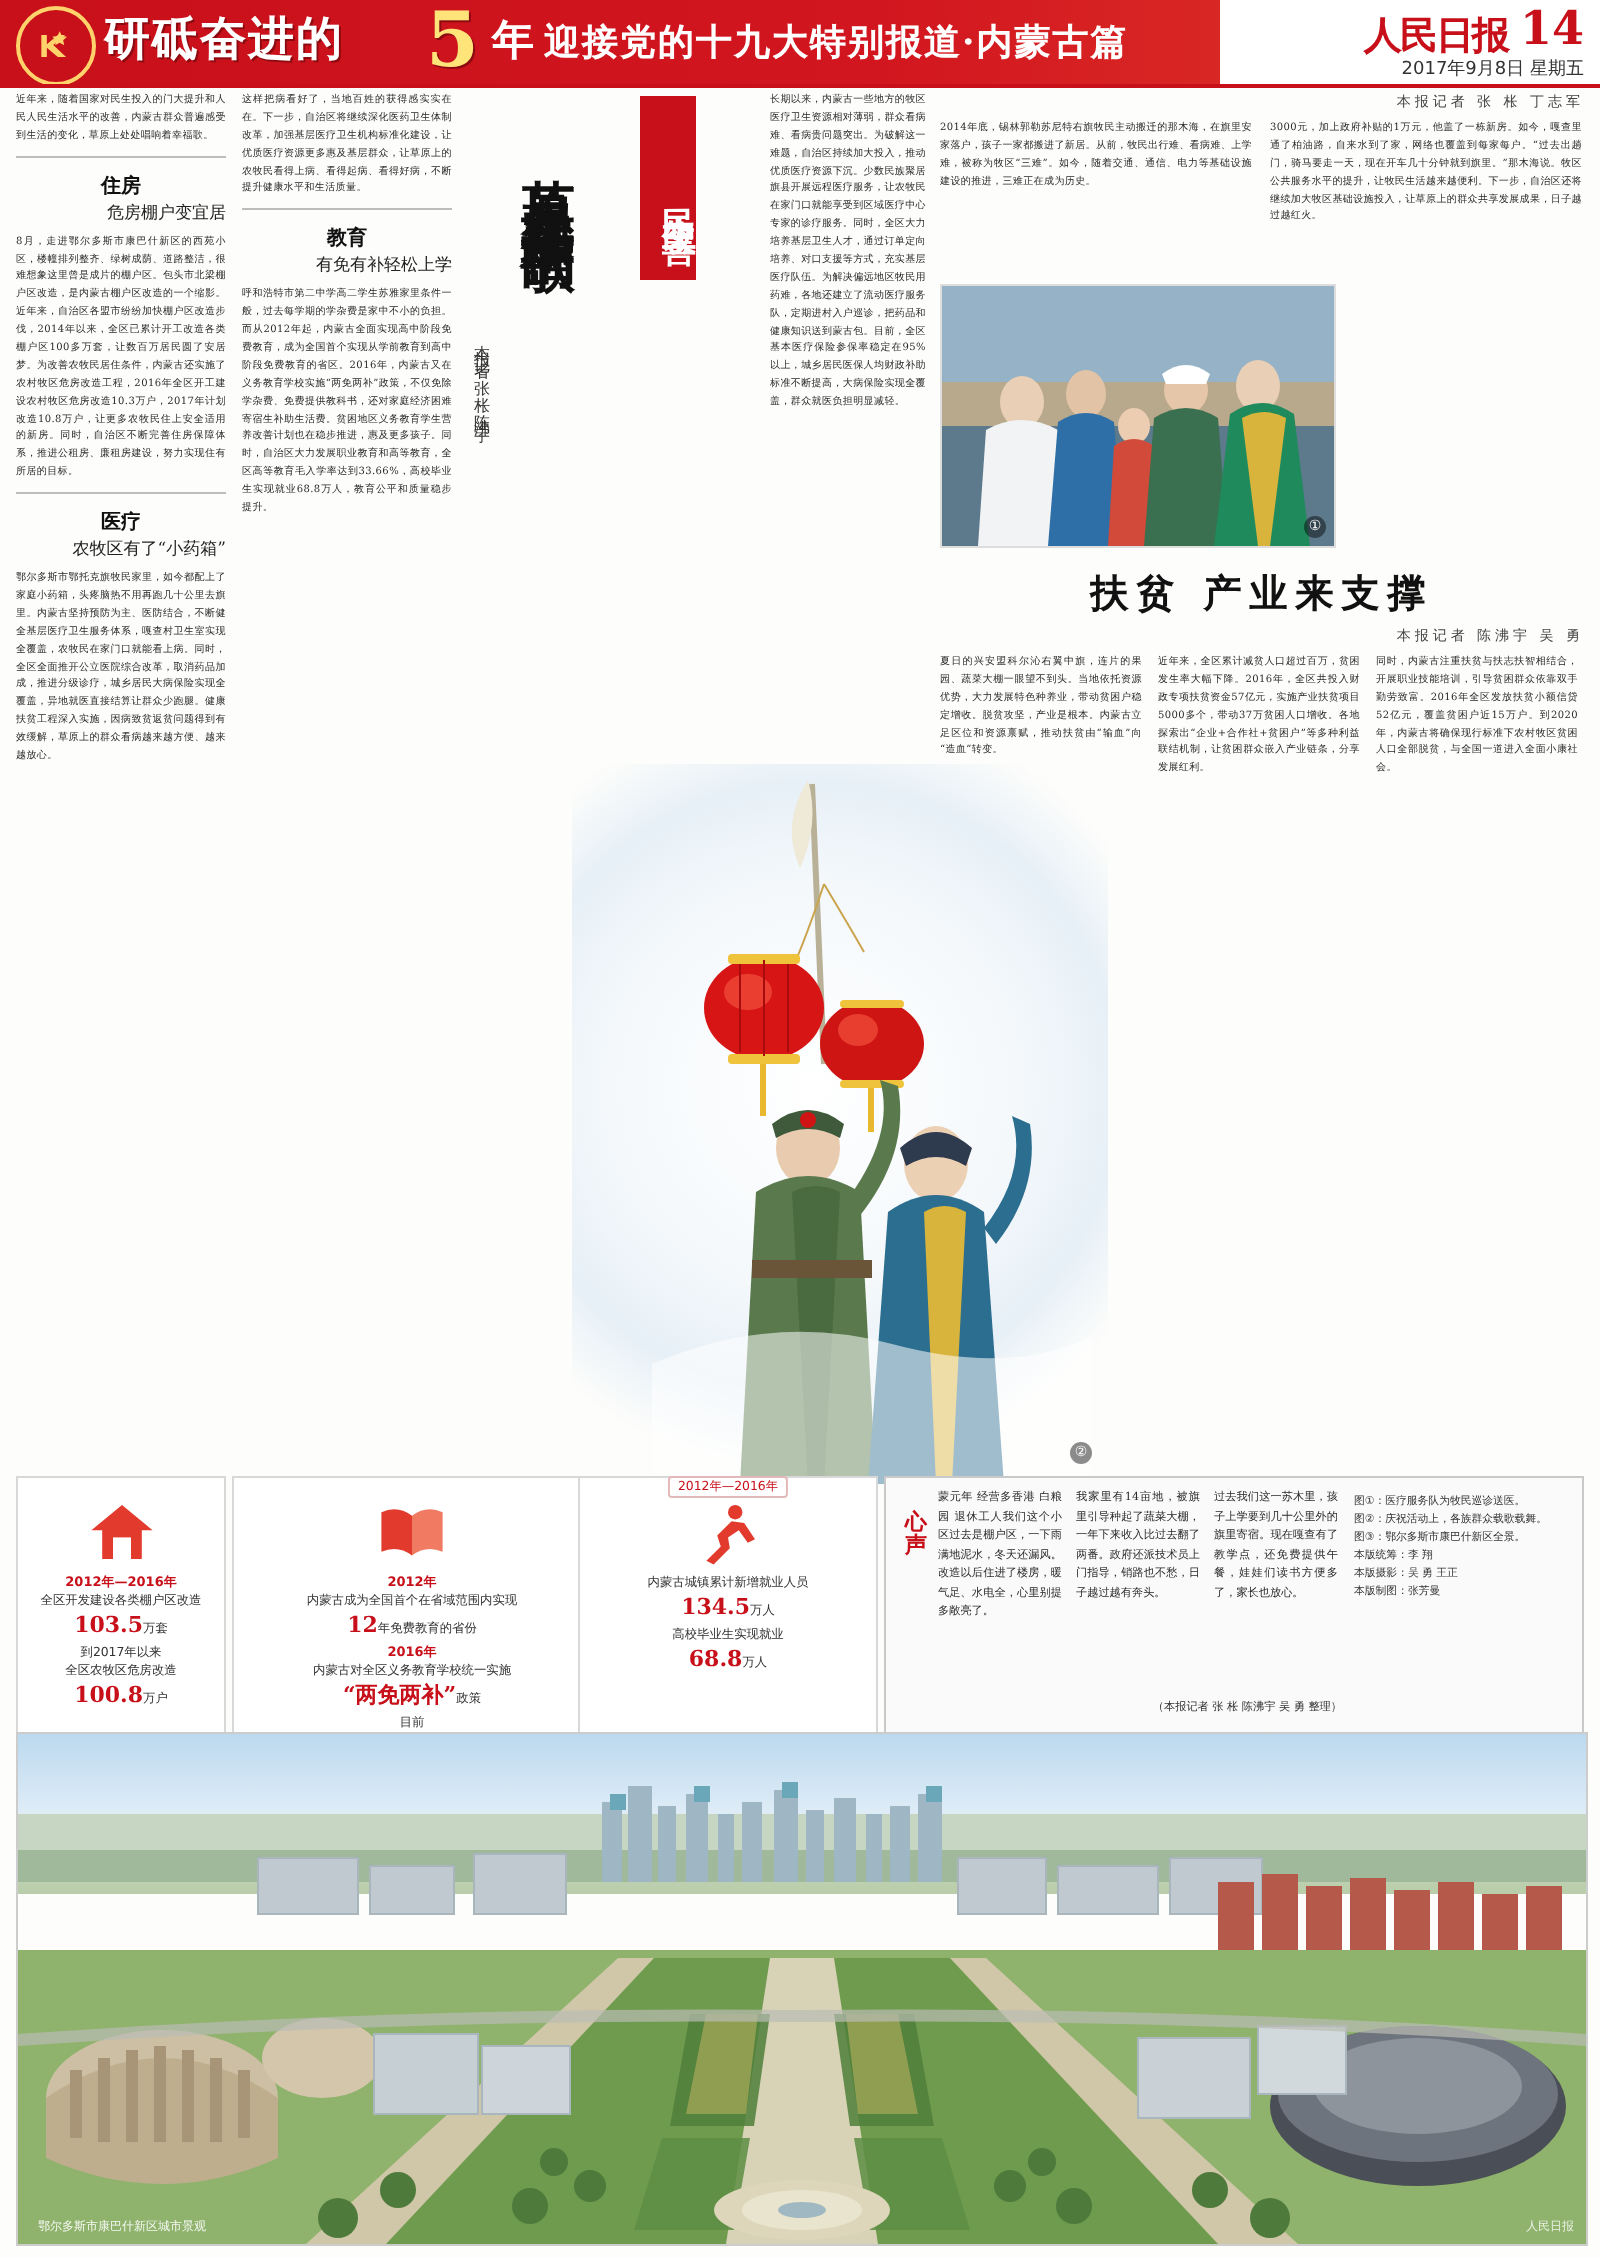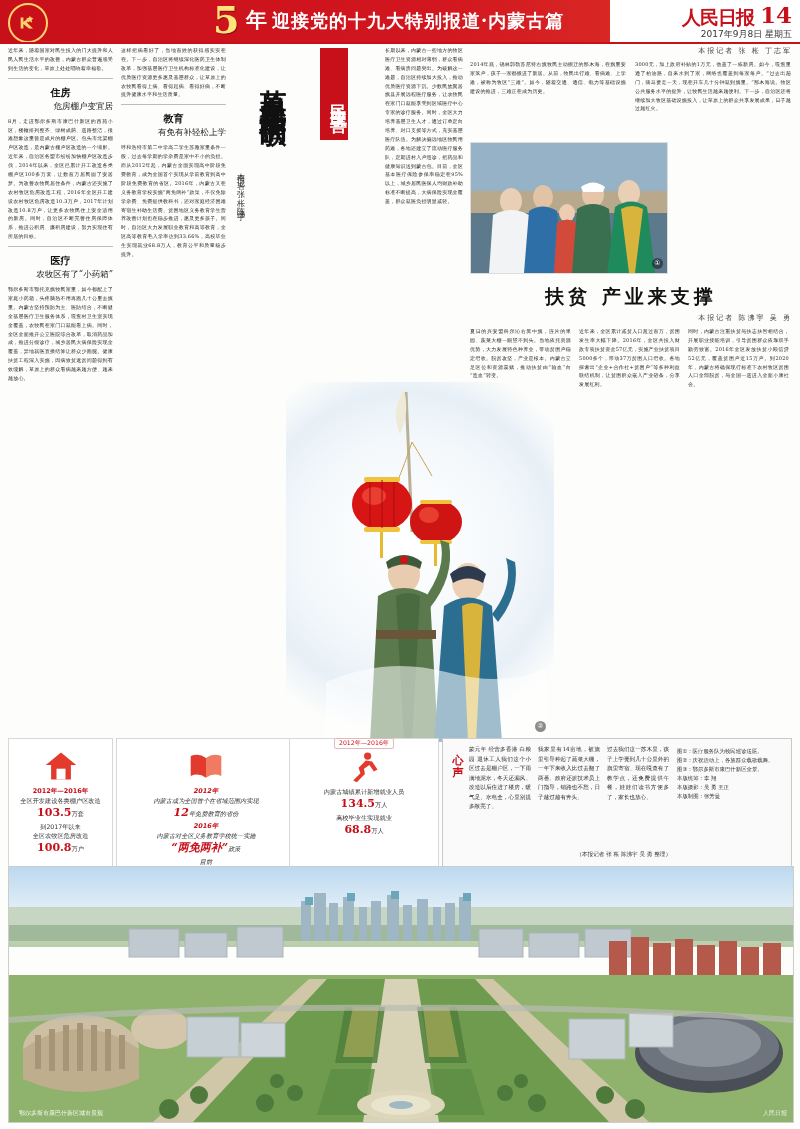--- a/index.html
+++ b/index.html
@@ -129,21 +129,21 @@
   }
   #hero .sky{
     position:absolute;left:0;top:0;width:268px;height:360px;
     background:radial-gradient(circle at 45% 45%, #ffffff 0%, #f4f8fb 42%, #e7f0f7 62%, rgba(255,255,255,0) 78%);
   }
 
   
   .info-strip{position:absolute;left:8px;top:738px;width:784px;height:130px;}
   .ibox{position:absolute;top:0;height:130px;border:1px solid #d8d8d8;background:#fff;box-sizing:border-box;}
   #ibox1{left:0;width:105px;}
-  #ibox2{left:108px;width:180px;font-style:italic;}
+  #ibox2{left:108px;width:180px;}
   #ibox3{left:281px;width:150px;}
   #ibox4{left:434px;width:350px;border:1px solid #c9c9c9;background:#fafafa;}
   .ic-icon{display:block;margin:10px auto 4px;width:36px;height:34px;}
   .ic-line{font-size:6.2px;color:#333;text-align:center;line-height:1.5;padding:0 6px;}
   .ic-num{font-family:"DejaVu Serif","Liberation Serif",serif;font-weight:bold;color:#c8101a;font-size:11px;}
   .ic-year{font-size:6.5px;color:#c8101a;text-align:center;font-weight:bold;}
   .ic-tag{
     position:absolute;left:50%;transform:translateX(-50%);top:-1px;background:#fff;padding:0 4px;
     font-size:6.2px;color:#c8101a;border:1px solid #e2b9bb;border-radius:2px;
   }
@@ -173,20 +173,21 @@
 
 <div class="page">
 
   <div class="masthead">
     <div class="mh-emblem">
       <svg width="22" height="22" viewBox="0 0 24 24" aria-hidden="true">
         <path d="M4 18 L4 6 L7 6 L7 11 L13 6 L17 6 L10.5 11.5 L17.5 18 L13 18 L7 13 L7 18 Z" fill="#ffd36b"></path>
         <path d="M14 4 l1.2 2.6 2.8.3-2.1 1.9.6 2.8L14 10.2 11.5 11.6l.6-2.8-2.1-1.9 2.8-.3z" fill="#ffd36b"></path>
       </svg>
     </div>
+    <div class="mh-title">研砥奋进的</div>
     <div class="mh-big5">5</div>
     <div style="position:absolute;left:246px;top:6px;font-family:'DejaVu Serif',serif;font-weight:bold;font-size:21px;color:#fff;">年</div>
     <div class="mh-sub" style="left:272px;">迎接党的十九大特别报道·内蒙古篇</div>
     <div class="mh-right"></div>
     <div class="mh-logo">人民日报</div>
     <div class="mh-pageno">14</div>
     <div class="mh-date">2017年9月8日 星期五</div>
   </div>
   <div class="mh-rule"></div>
 

